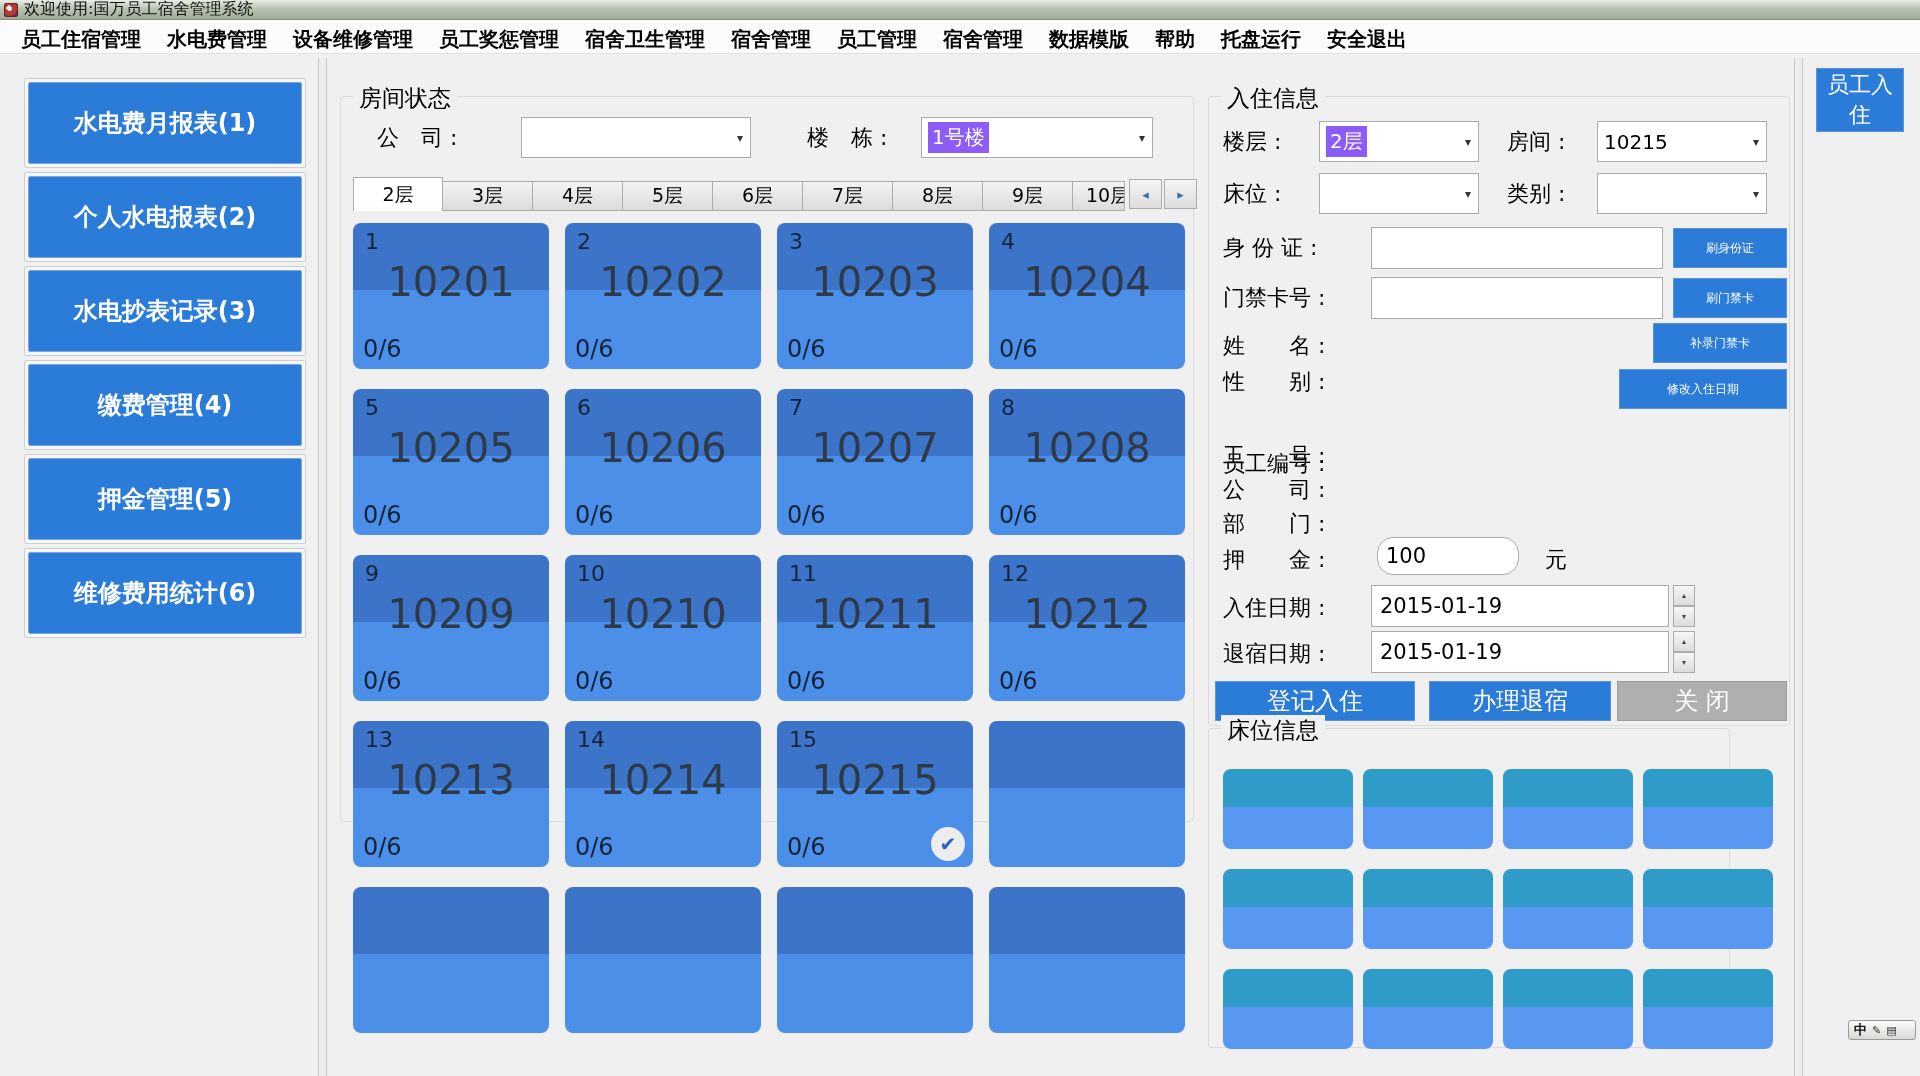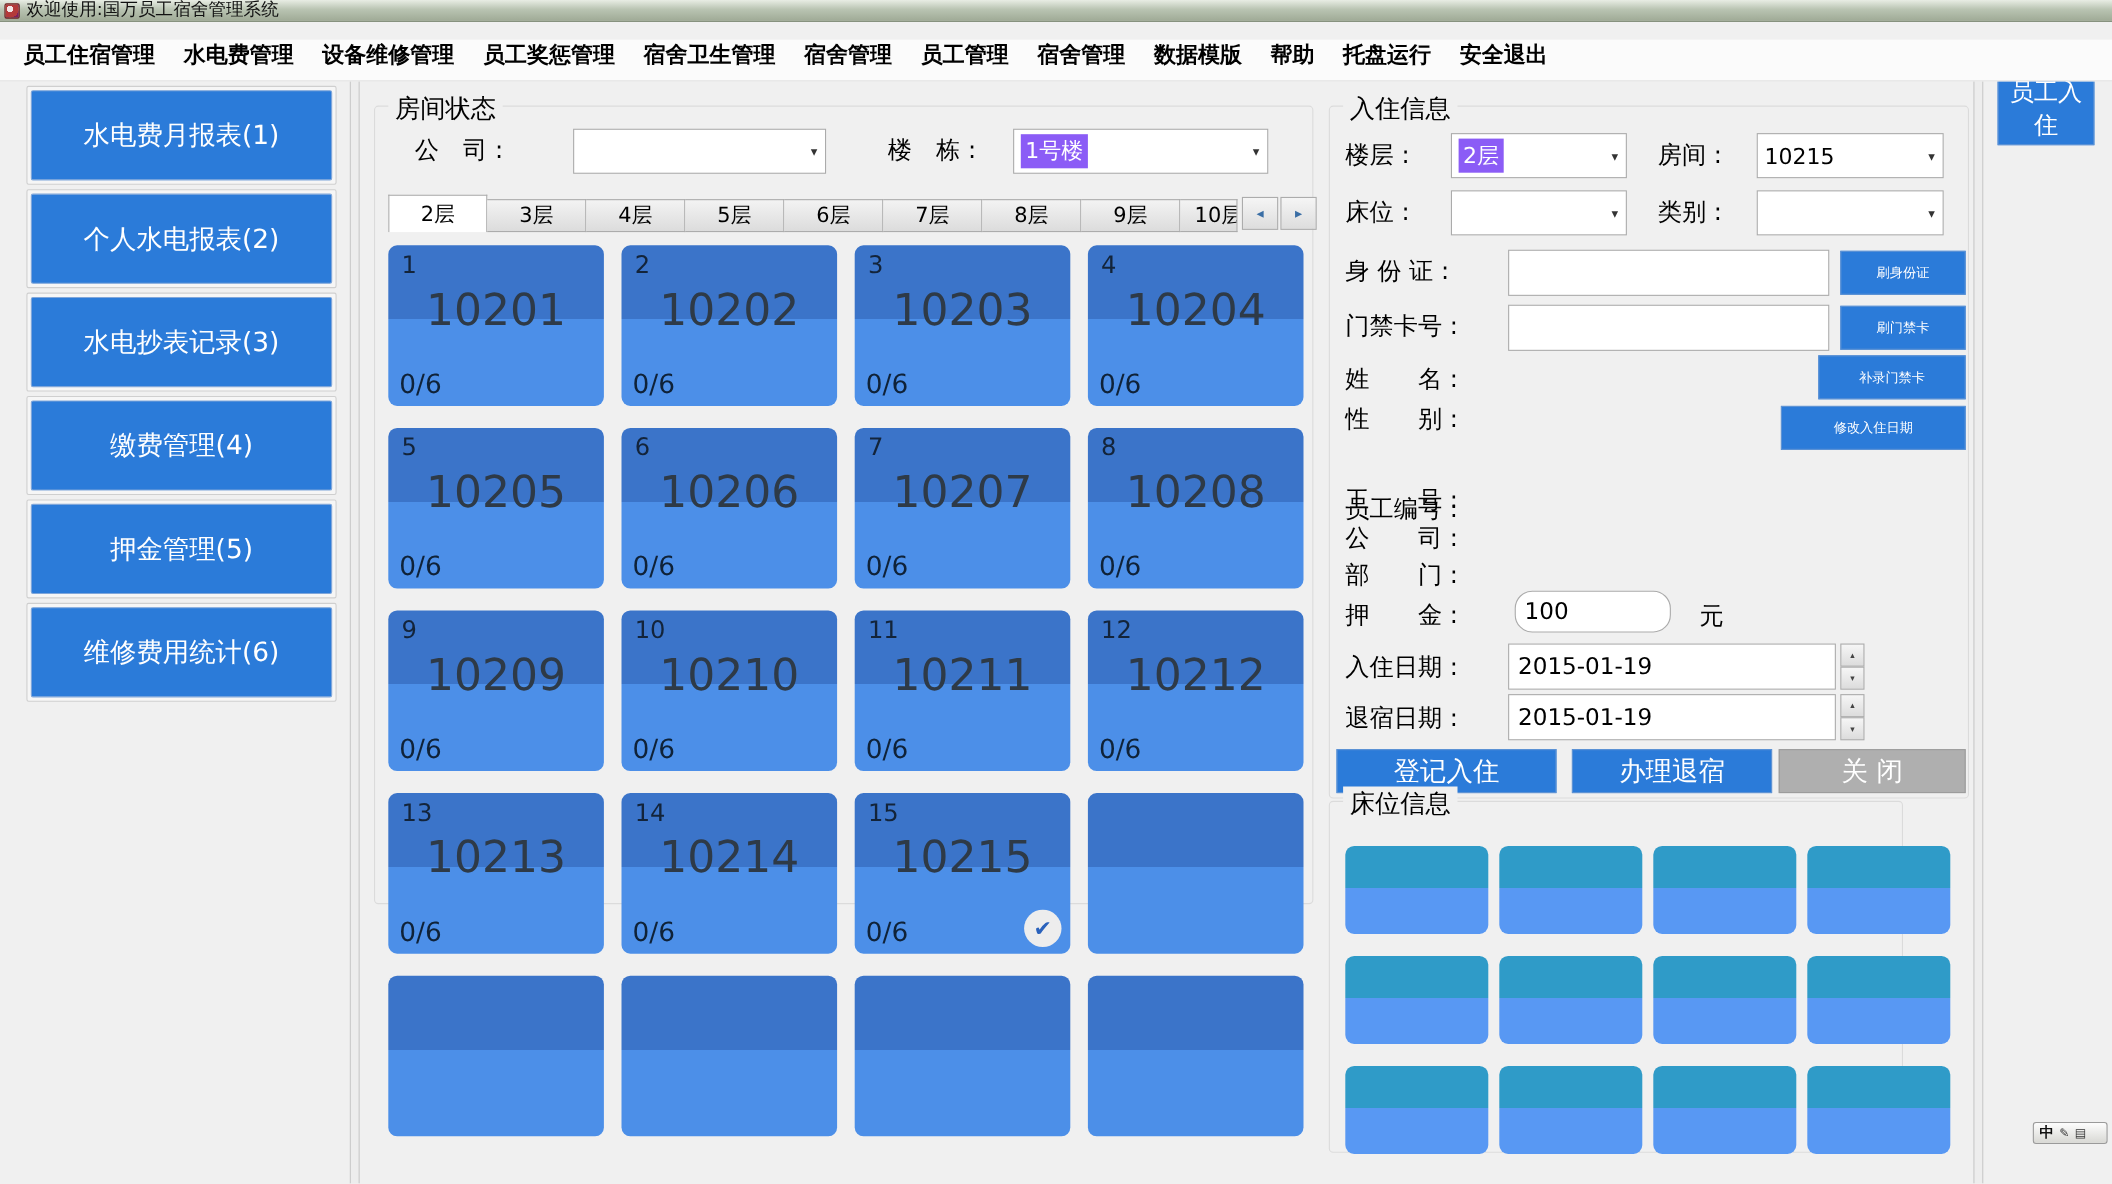--- a/index.html
+++ b/index.html
@@ -11,35 +11,35 @@
     background:linear-gradient(180deg,#E8EDE4 0%,#B9C4B2 45%,#9FAA96 100%);
     border-bottom:1px solid #87927F; display:flex; align-items:center; gap:6px; padding-left:4px; z-index:50; }
   .app-icon { width:14px; height:14px; border-radius:2px;
     background:radial-gradient(circle at 35% 35%, #F2E6E6 0 25%, #B43A3A 26% 70%, #7E1E5E 71%);
     border:1px solid #6E2020; flex:0 0 auto; }
   .title-text { font-size:16px; color:#111; white-space:nowrap; }
   .win-btns { position:absolute; right:30px; top:2px; display:flex; gap:2px; }
   .win-btn { width:19px; height:15px; background:linear-gradient(180deg,#FDFDFB,#CFCCC4);
     border:1px solid #8E8E8E; border-radius:1px; font-size:9px; line-height:13px; text-align:center; color:#222; }
 
-  .menubar { position:absolute; left:0; top:36px; width:1920px; height:38px; background:#FBFBFB;
-    border-bottom:1px solid #E2E2E2; display:flex; align-items:flex-start; padding-left:8px; z-index:40; }
+  .menubar { position:absolute; left:0; top:16px; width:1920px; height:38px; background:#FBFBFB;
+    border-bottom:1px solid #E2E2E2; display:flex; align-items:flex-end; padding-left:8px; z-index:40; }
   .menu-item { font-size:20px; font-weight:bold; color:#000; padding:0 13px; white-space:nowrap; cursor:default; }
 
   
   .splitter { position:absolute; top:58px; bottom:0; width:9px; background:#EDEDED;
     border-left:1px solid #C9C9C9; border-right:1px solid #C9C9C9; }
   #splitter-left { left:318px; }
   #splitter-right { left:1794px; }
 
   
   .side-frame { position:absolute; left:24px; width:282px; height:90px; border:1px solid #CFCFCF;
     background:#F6F6F6; padding:3px; border-radius:2px; }
   .side-btn { width:100%; height:100%; background:#2B7BD9; border:1px solid #7FA6DA; border-radius:2px;
-    color:#FFF; font-size:24px; display:flex; align-items:center; justify-content:center; cursor:pointer; }
+    color:#FFF; font-size:24px; display:flex; align-items:center; justify-content:center; cursor:pointer;font-weight:bold; }
 
   
   .groupbox { position:absolute; border:1px solid #DBDBDB; border-radius:4px; }
   .group-label { position:absolute; top:-14px; left:12px; background:#F0F0F0; padding:0 6px;
     font-size:23px; color:#000; white-space:nowrap; }
 
   #room-panel { left:340px; top:96px; width:854px; height:726px; }
   #checkin-panel { left:1208px; top:96px; width:582px; height:630px; }
   #bed-panel { left:1208px; top:728px; width:522px; height:320px; }
 

